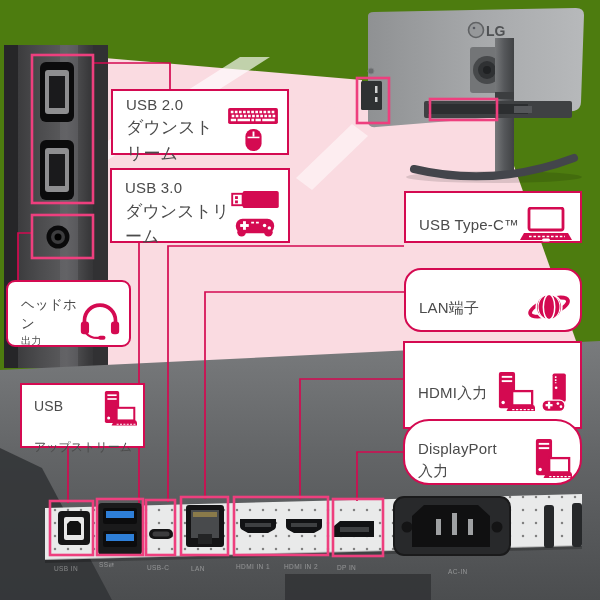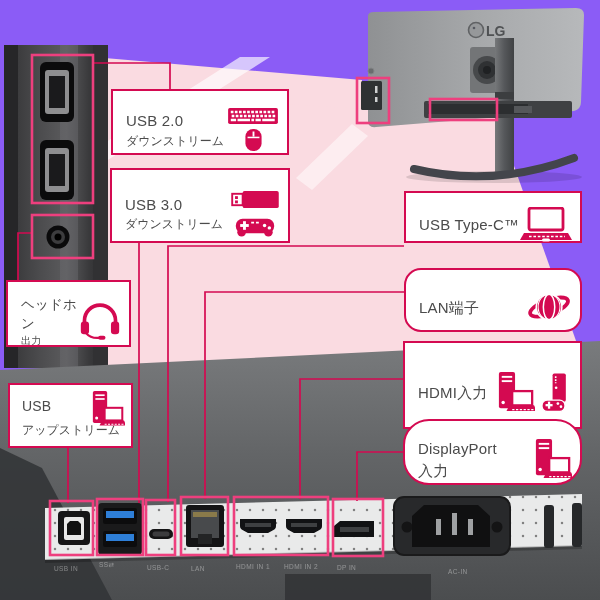--- a/index.html
+++ b/index.html
@@ -1,33 +1,33 @@
 <!DOCTYPE html>
 <html style="--accent: #d40a51; --highlight: #ee3f7e; --beam: #fadbe1; --text: #4b4b4b; --usb_blue: #2e7fd8;"><head>
 <meta charset="utf-8">
 <style>
 :root{
   --accent:#d40a51; --highlight:#ee3f7e; --beam:#fadbe1; --text:#4b4b4b; --usb_blue:#2e7fd8;
 }
 html,body{margin:0;padding:0;background:#fff;}
-#stage{position:relative;width:600px;height:600px;overflow:hidden;background:#8b5cf6;
+#stage{position:relative;width:600px;height:600px;overflow:hidden;background:#4d7c0f;
   font-family:"Liberation Sans","DejaVu Sans",sans-serif;}
 #stage svg.layer{position:absolute;left:0;top:0;width:600px;height:600px;}
 .photo{position:absolute;left:0;top:0;width:600px;height:600px;}
 #side-photo{clip-path:inset(45px 492px 232px 4px);}
 #bottom-photo{clip-path:polygon(0 370px,600px 341px,600px 600px,0 600px);}
 .acc{fill:var(--accent);}
 .accs{stroke:var(--accent);fill:none;}
 .hl{stroke:var(--highlight);fill:none;stroke-width:2.6;}
 .line{stroke:var(--accent);fill:none;stroke-width:1.7;}
 .box{position:absolute;background:#fff;border:2px solid var(--accent);box-sizing:border-box;
   display:flex;align-items:center;padding:22px 8px 6px 13px;}
 .box .txt{flex:1;color:var(--text);}
 .box .t1{font-size:15px;line-height:1.45;letter-spacing:.2px;}
-.box .t2{font-size:12px;line-height:1.5;}
+.box .t2{font-size:17px;line-height:1.5;}
 .box .icons{display:flex;flex-direction:column;align-items:center;justify-content:center;gap:4px;}
 .box .icons.row{flex-direction:row;gap:7px;align-items:center;}
 .portlabel{position:absolute;font-size:6.5px;color:rgba(235,235,235,.42);letter-spacing:.4px;white-space:nowrap;}
 </style>
 </head>
 <body>
 
 <div id="stage">
 
   <svg class="layer">
@@ -246,40 +246,40 @@
           <circle cx="37" cy="20" r="4.5" class="acc"></circle>
         <rect x="7.5" y="11.5" width="9" height="3" fill="#fff"></rect>
         <rect x="10.5" y="8.5" width="3" height="9" fill="#fff"></rect>
         <line x1="19" y1="10" x2="29" y2="10" stroke="#fff" stroke-width="2" stroke-dasharray="3 2"></line>
         <circle cx="33" cy="13" r="1.8" fill="#fff"></circle>
           <circle cx="38" cy="15.5" r="1.8" fill="#fff"></circle>
       </svg>
     </div>
   </div>
 
-  <div class="box" style="left:6px;top:280px;width:125px;height:67px;">
+  <div class="box" style="left:6px;top:280px;width:125px;height:67px;border-radius:9px;">
     <div class="txt">
       <div class="t1" style="font-size:13.5px">ヘッドホン</div>
       <div class="t1" style="font-size:10px">出力</div>
     </div>
     <div class="icons">
       <svg width="42" height="39" viewBox="0 0 46 42">
         <path d="M6,24 v-4 a17,17 0 0 1 34,0 v4" class="accs" stroke-width="4"></path>
         <rect x="2" y="21" width="9" height="14" rx="3.5" class="acc"></rect>
         <rect x="35" y="21" width="9" height="14" rx="3.5" class="acc"></rect>
         <path d="M8,34 q4,5 12,5 h3" class="accs" stroke-width="2.5"></path>
         <rect x="21" y="36.5" width="8" height="4.5" rx="2.2" class="acc"></rect>
       </svg>
     </div>
   </div>
 
-  <div class="box" style="left:8px;top:383px;width:125px;height:65px;padding:6px 6px 6px 12px;">
+  <div class="box" style="left:20px;top:383px;width:125px;height:65px;padding:6px 6px 6px 12px;">
     <div class="txt" style="position:relative;height:100%;">
       <div class="t1" style="font-size:14px;margin-top:5px;">USB</div>
-      <div class="t2" style="font-size:12px;margin-top:5px;">アップストリーム</div>
+      <div class="t2" style="font-size:12px;margin-top:22px;">アップストリーム</div>
       <svg width="34" height="37" viewBox="0 0 40 44" style="position:absolute;right:0;top:0;">
         <rect x="2" y="0" width="17" height="38" rx="2" class="acc"></rect>
         <line x1="5" y1="5" x2="16" y2="5" stroke="#fff" stroke-width="2"></line>
         <line x1="5" y1="9.5" x2="16" y2="9.5" stroke="#fff" stroke-width="2"></line>
         <circle cx="6.5" cy="32" r="1.8" fill="#fff"></circle>
         <rect x="16" y="20" width="21" height="15" fill="#fff" stroke="var(--accent)" stroke-width="2.4"></rect>
         <path d="M13,35 h26 l3,6 h-32 Z" class="acc"></path>
         <line x1="16" y1="39.5" x2="39" y2="39.5" stroke="#fff" stroke-width="1.4" stroke-dasharray="2.4 1.6"></line>
       </svg>
     </div>

